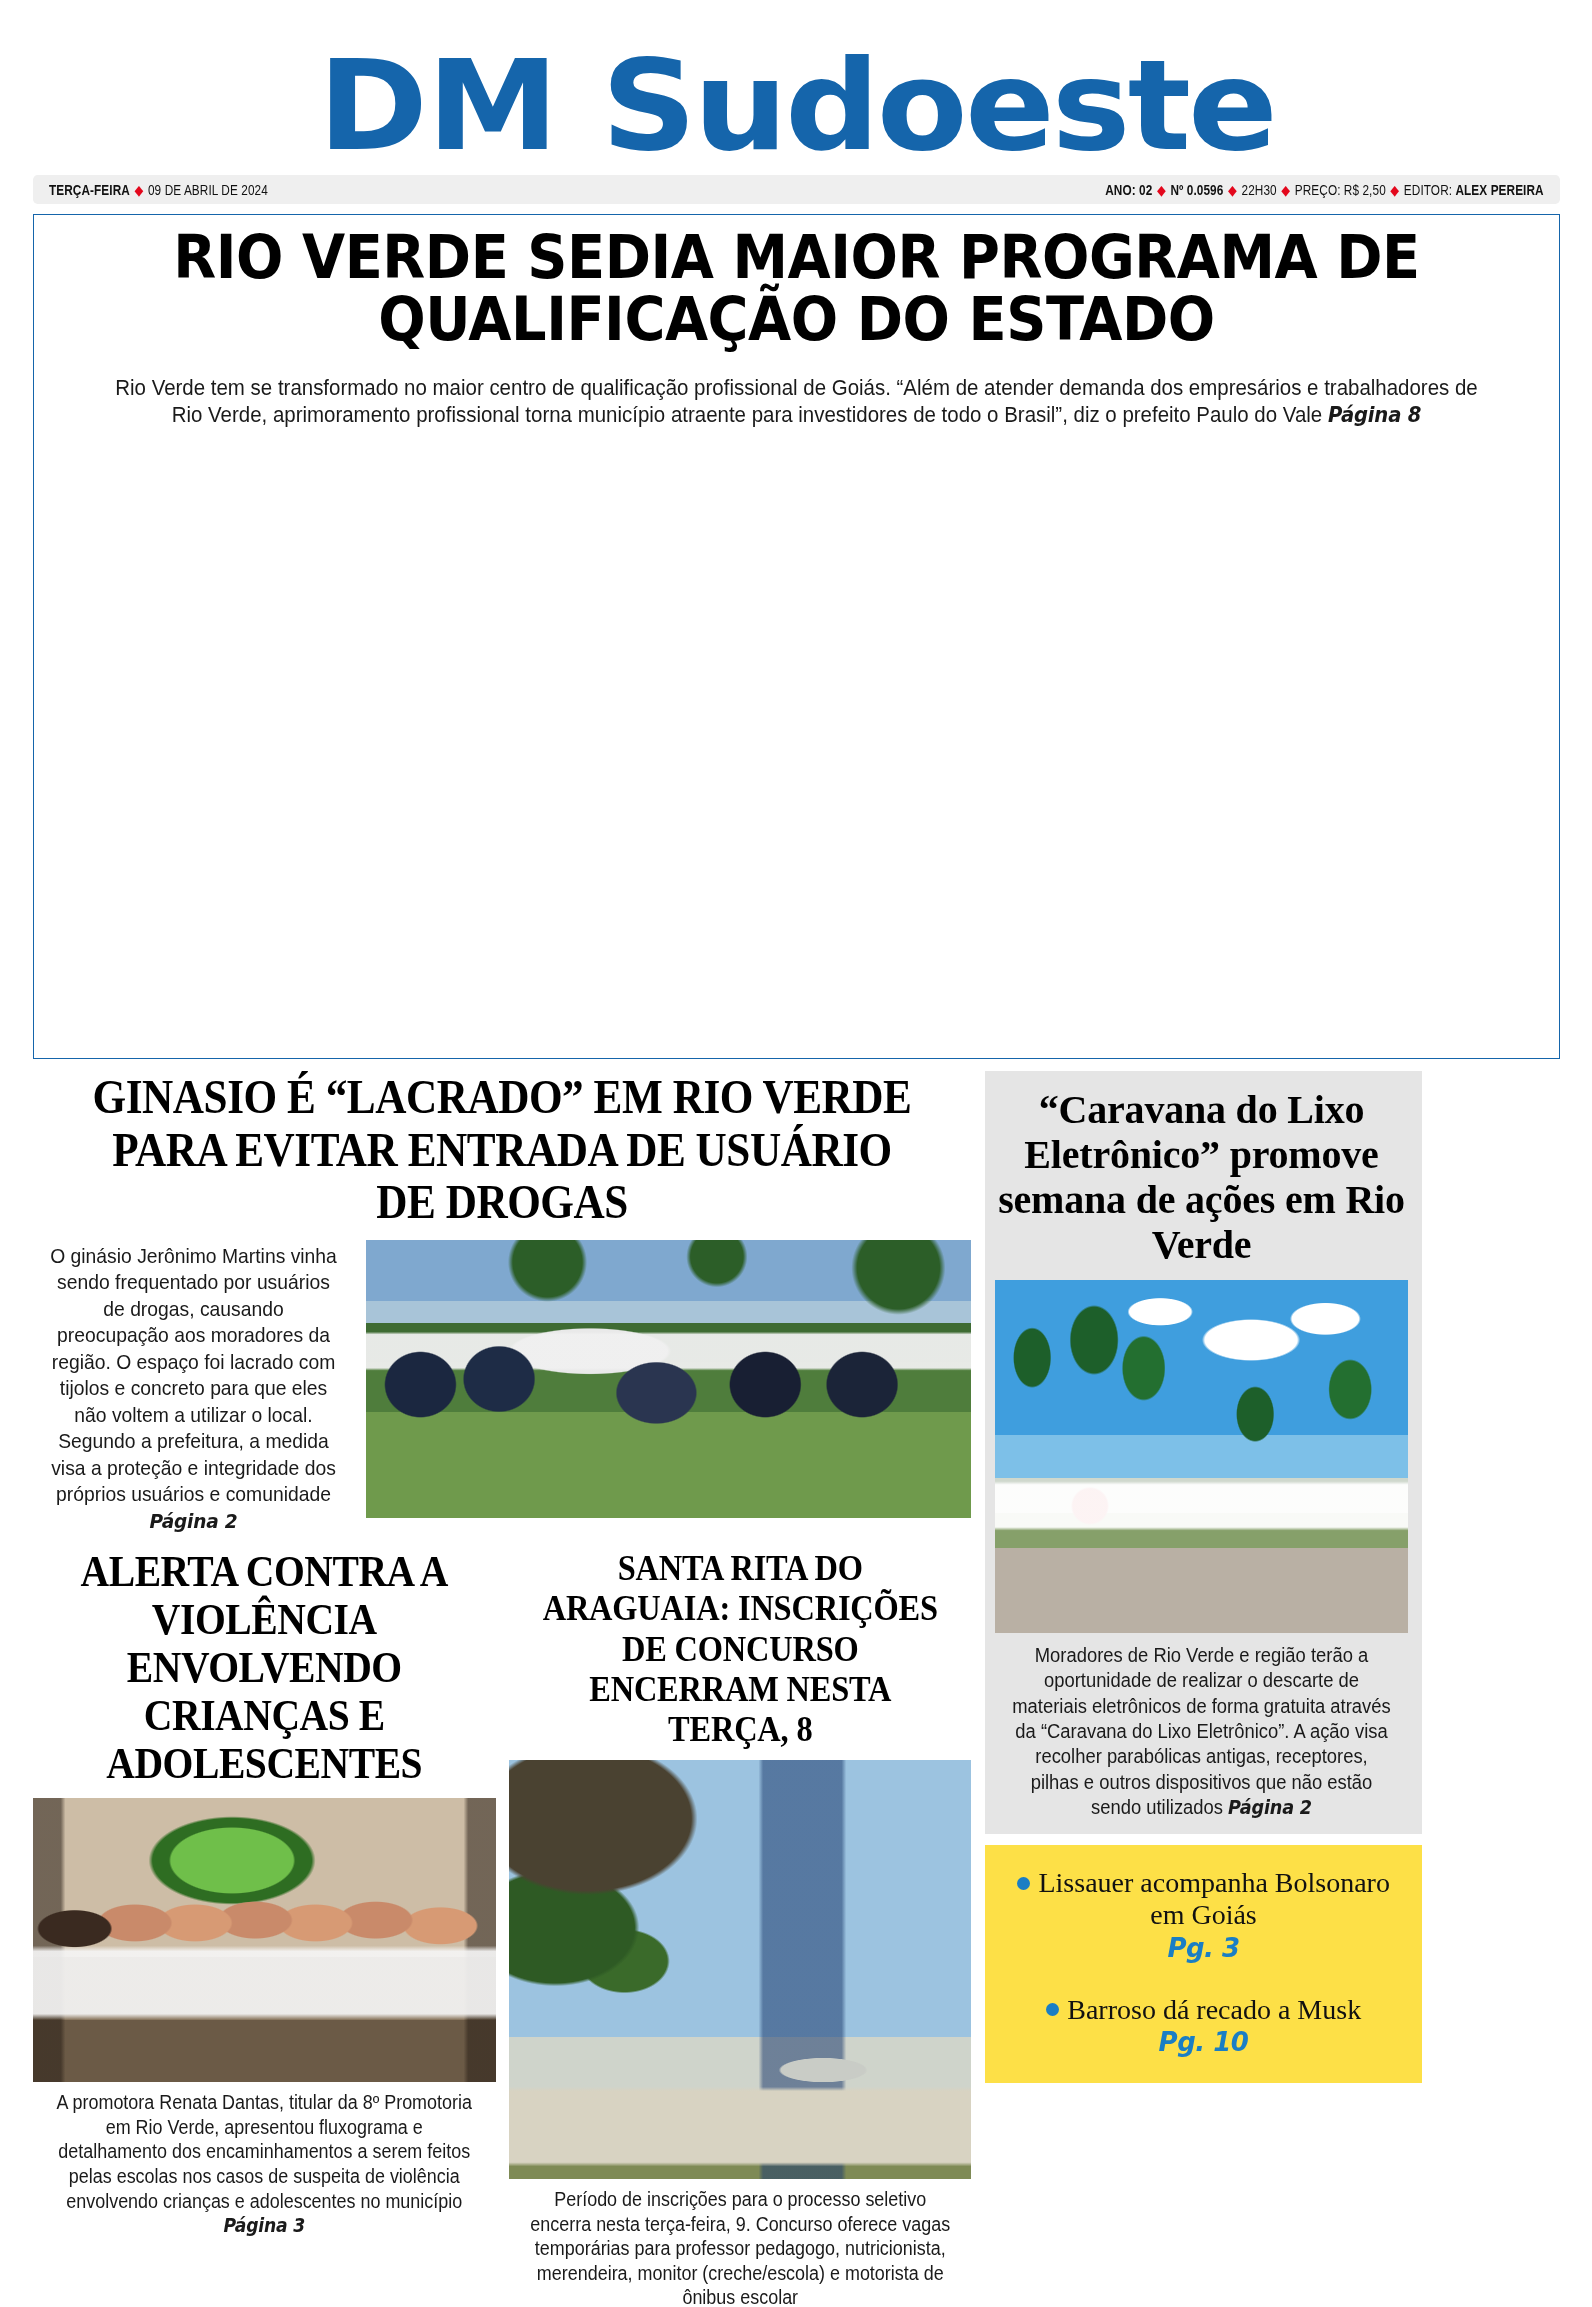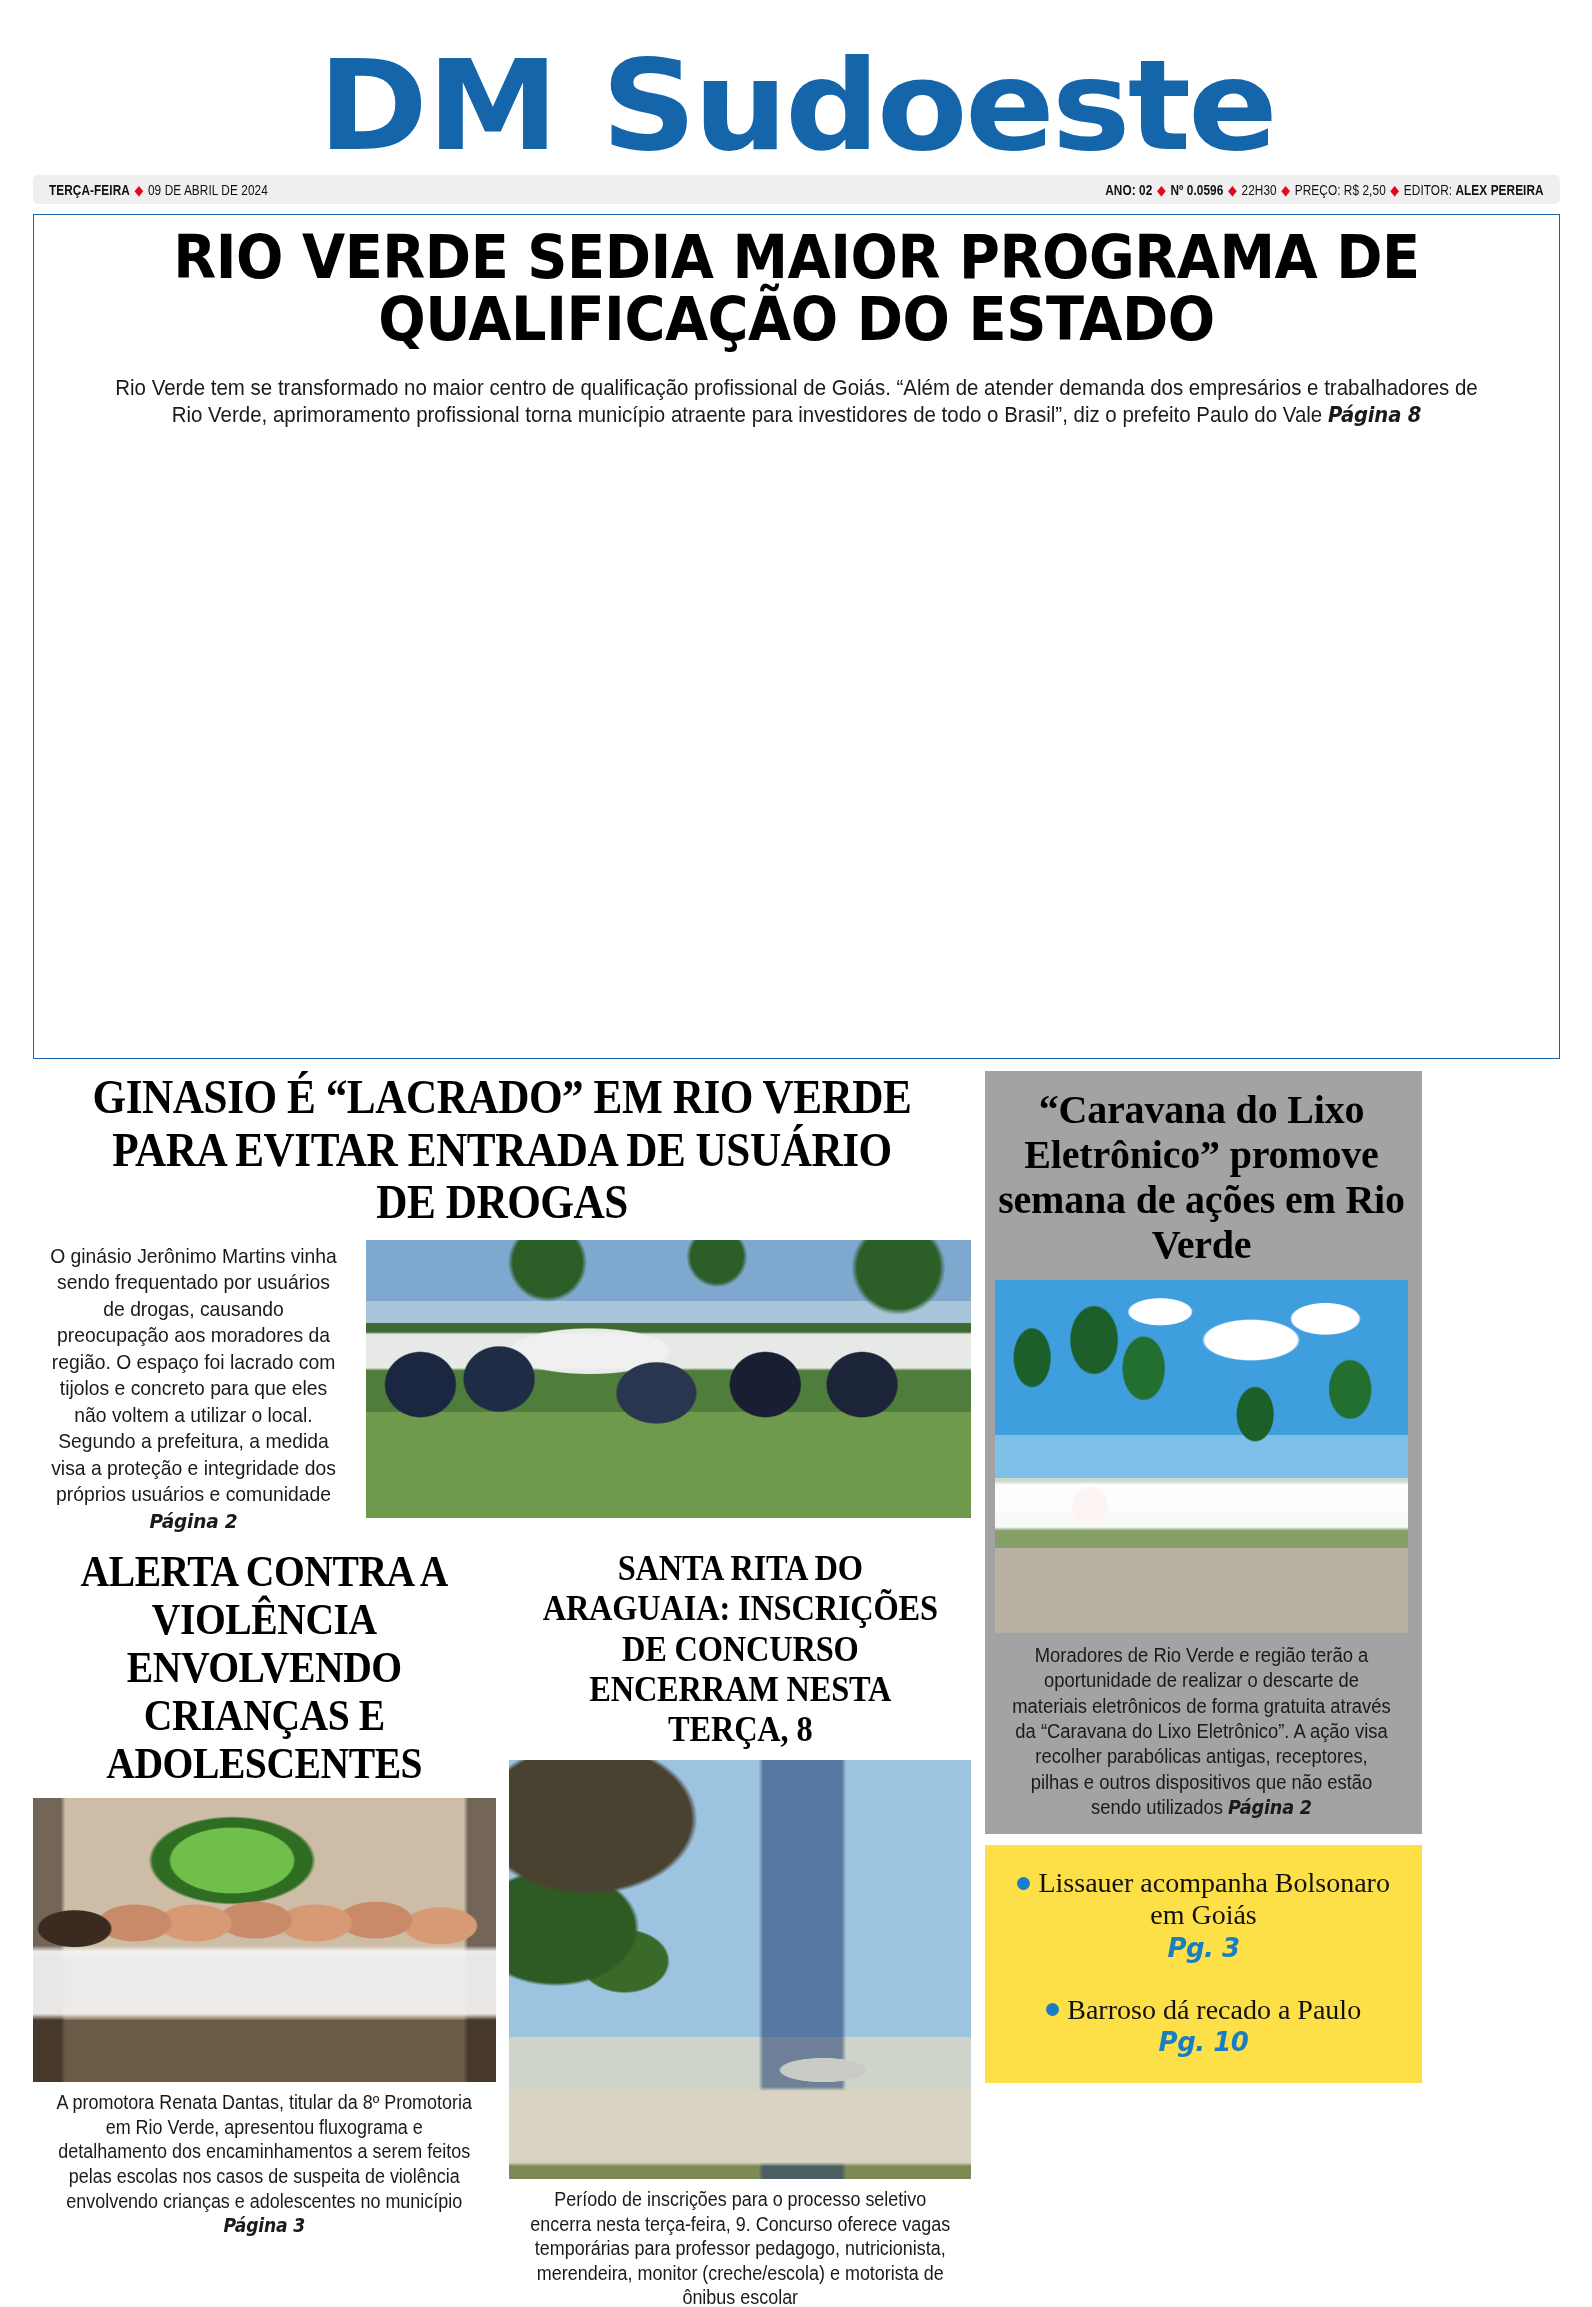--- a/index.html
+++ b/index.html
@@ -305,21 +305,21 @@
     text-align: center;
     font-family: "Liberation Sans Narrow", "Liberation Sans", sans-serif;
     font-size: 19.5px;
     line-height: 1.26;
     color: #1a1a1a;
     transform: scaleX(0.92);
   }
 
   
   .panel-lixo {
-    background: #a3a3a3;
+    background: #e5e5e5;
     padding: 16px 14px 14px 10px;
   }
   .hl-lixo {
     font-family: "Liberation Serif", "DejaVu Serif", serif;
     font-weight: 700;
     font-size: 40px;
     line-height: 1.13;
     text-align: center;
     color: #000;
     letter-spacing: -0.2px;
@@ -548,21 +548,21 @@
           <span class="pg-ref">Página 2</span>
         </p>
       </section>
 
       <section class="panel-briefs">
         <div class="brief">
           <span class="bullet"></span><span>Lissauer acompanha Bolsonaro em Goiás</span>
           <span class="brief-pg">Pg. 3</span>
         </div>
         <div class="brief">
-          <span class="bullet"></span><span>Barroso dá recado a Paulo</span>
+          <span class="bullet"></span><span>Barroso dá recado a Musk</span>
           <span class="brief-pg">Pg. 10</span>
         </div>
       </section>
 
     </aside>
   </div>
 
   <footer class="footer">
     <div class="foot-left">
       <div class="barcode">

